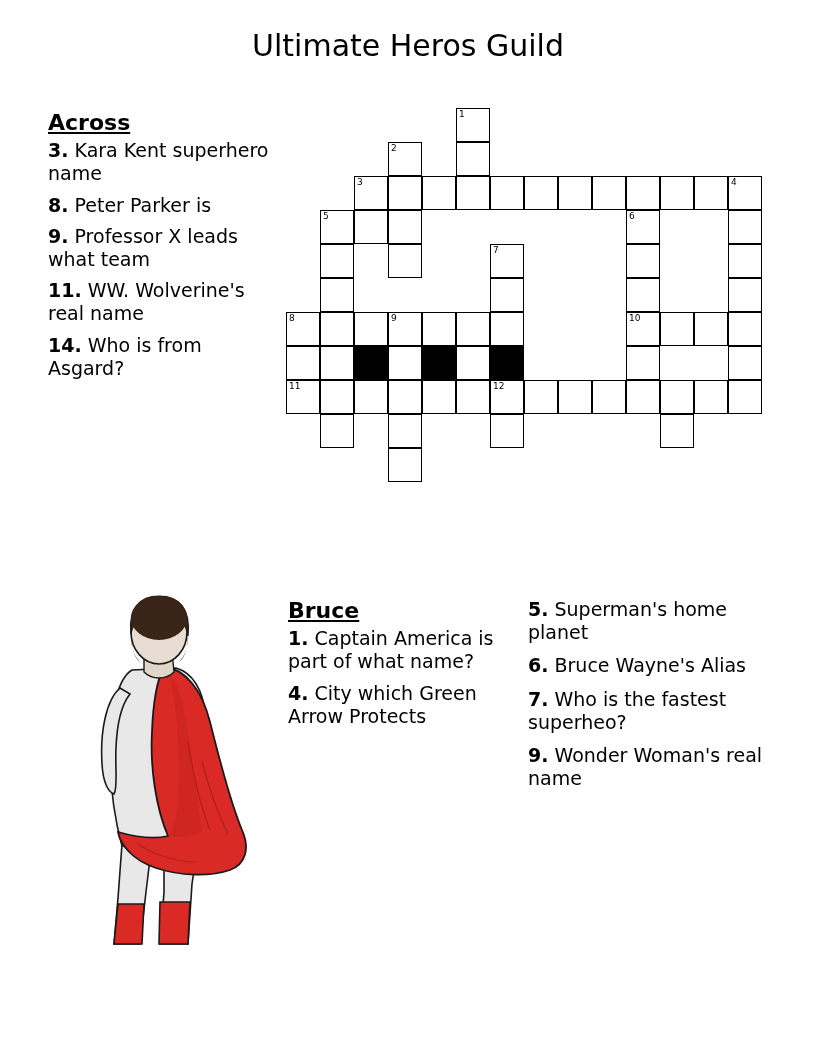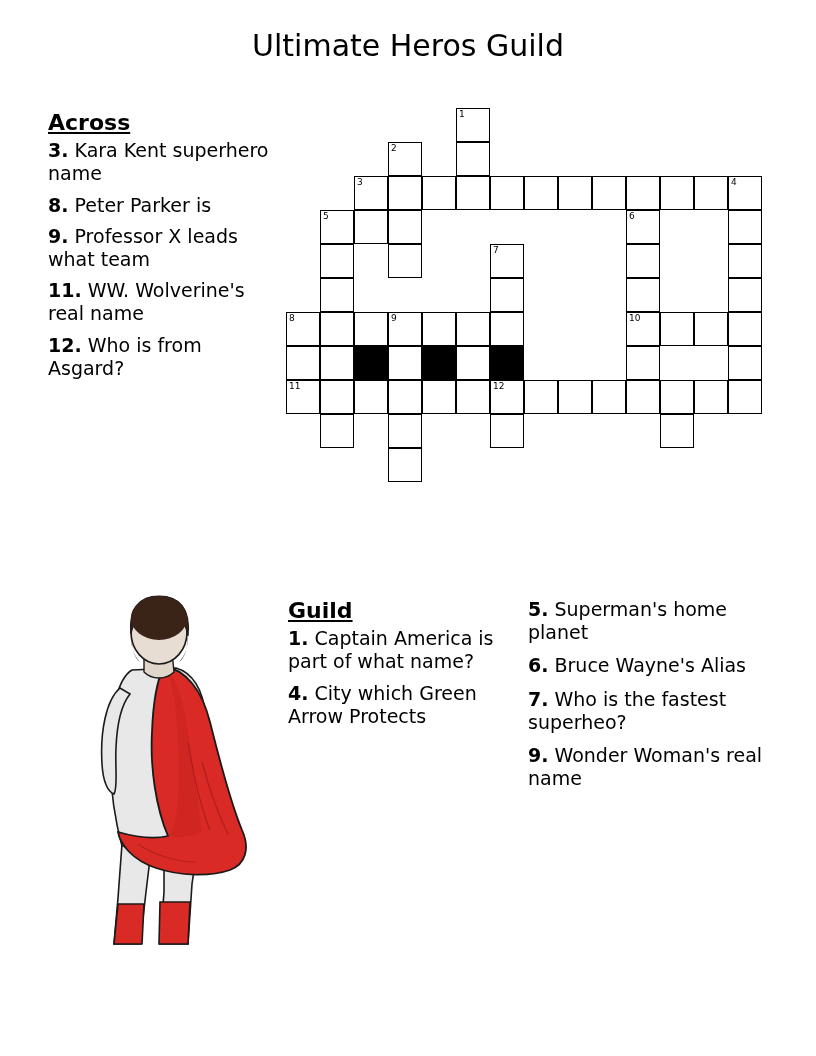--- a/index.html
+++ b/index.html
@@ -127,21 +127,21 @@
     </div>
     <div class="clue">
       <span class="num">9.</span>
       <span>Professor X leads what team</span>
     </div>
     <div class="clue">
       <span class="num">11.</span>
       <span>WW. Wolverine's real name</span>
     </div>
     <div class="clue">
-      <span class="num">12.</span>
+      <span class="num">14.</span>
       <span>Who is from Asgard?</span>
     </div>
   </div>
 
   <div class="grid" id="grid">
       <div class="cell" style="left: 170px; top: 0px;">
         <span class="lbl">1</span>
       </div>
       <div class="cell" style="left: 170px; top: 34px;"></div>
       <div class="cell" style="left: 102px; top: 34px;">
@@ -265,21 +265,21 @@
 
       <path d="M71 42 C68 16 80 4 99 4 C119 4 131 16 128 44
                C126 30 118 22 99 22 C80 22 73 30 71 42 Z" fill="#3a2317" stroke="#1a1a1a" stroke-width="1.2"></path>
       <path d="M71 38 C70 54 74 64 80 70 C74 66 71 56 71 38 Z" fill="#3a2317"></path>
       <path d="M128 38 C129 54 125 64 119 70 C125 66 128 56 128 38 Z" fill="#3a2317"></path>
       <ellipse cx="99" cy="26" rx="28" ry="22" fill="#3a2317"></ellipse>
     </svg>
   </div>
 
   <div class="down-col">
-    <div class="clue-heading">Guild</div>
+    <div class="clue-heading">Bruce</div>
 
     <div class="clue">
       <span class="num">1.</span>
       <span>Captain America is part of what name?</span>
     </div>
     <div class="clue">
       <span class="num">4.</span>
       <span>City which Green Arrow Protects</span>
     </div>
   </div>

